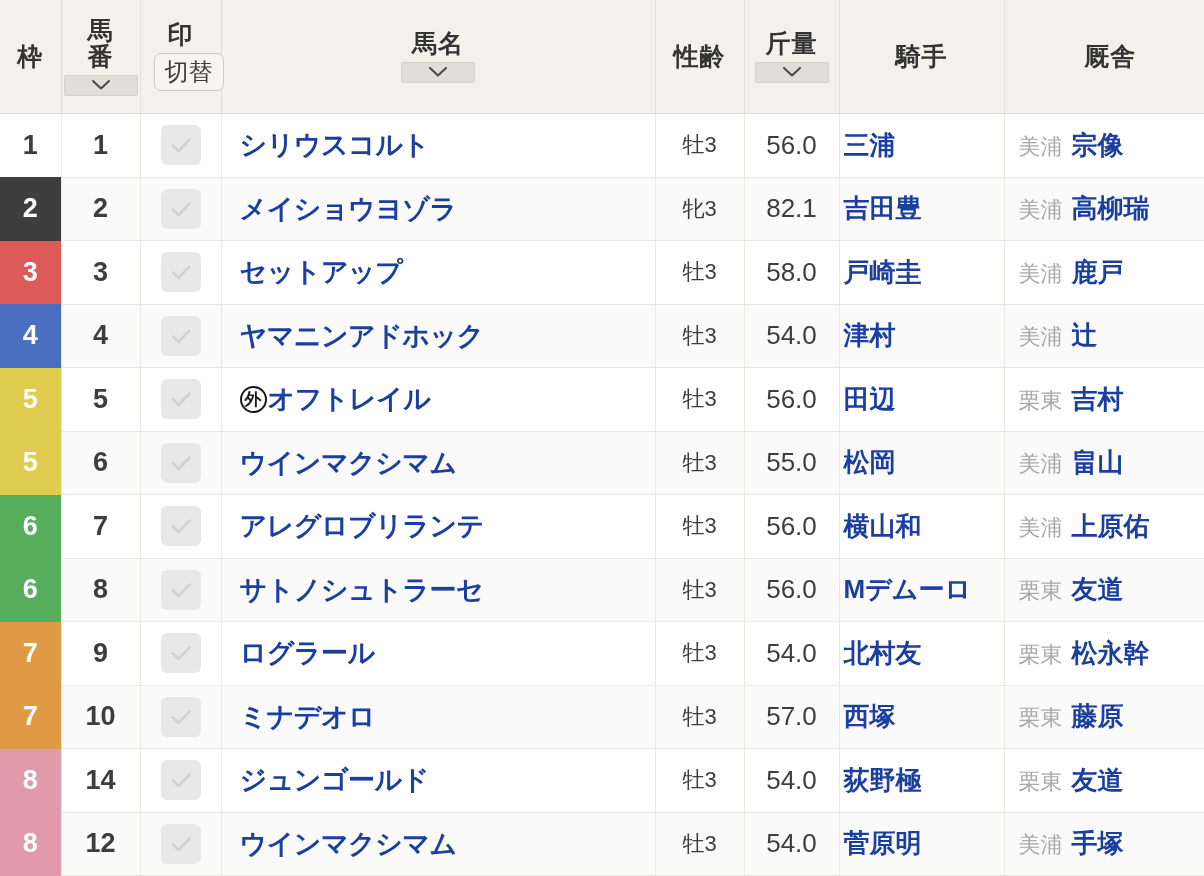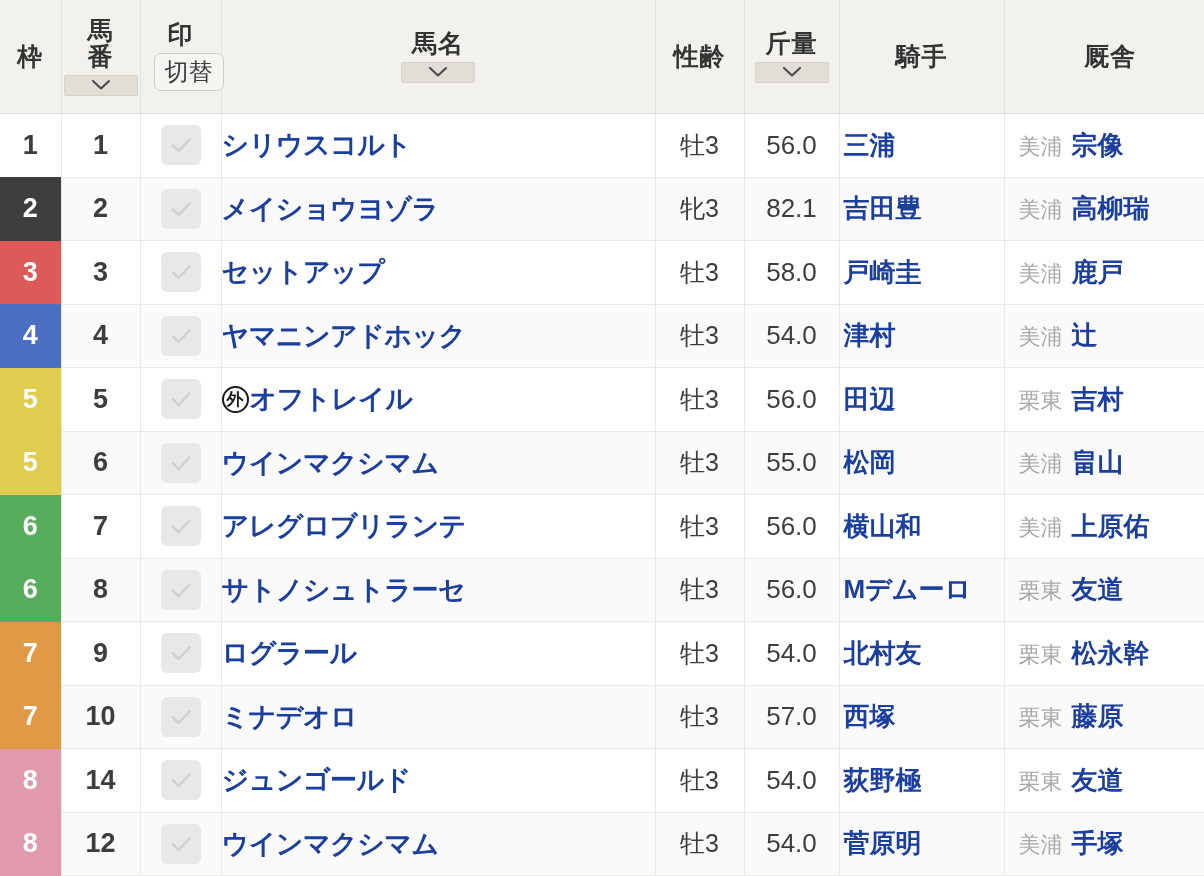--- a/index.html
+++ b/index.html
@@ -136,21 +136,21 @@
     background: #e8e8e8;
     border-radius: 6px;
     display: flex;
     align-items: center;
     justify-content: center;
     cursor: pointer;
   }
   .chk svg { display: block; }
 
   
-  td.bamei { }
+  td.bamei { padding-left: 18px; }
   .bamei-wrap {
     display: flex;
     align-items: center;
     gap: 0px;
   }
   .gai-mark {
     display: inline-flex;
     align-items: center;
     justify-content: center;
     width: 27px;
@@ -169,21 +169,21 @@
     font-weight: bold;
     color: #1b3f9e;
     letter-spacing: -0.5px;
     cursor: pointer;
     white-space: nowrap;
   }
 
   
   td.seirei {
     text-align: center;
-    font-size: 25px;
+    font-size: 22px;
     color: #3d3d3d;
     margin-top: 11px;
   }
 
   
   td.kinryo {
     text-align: center;
     font-size: 26px;
     color: #3d3d3d;
     margin-top: 33px;

